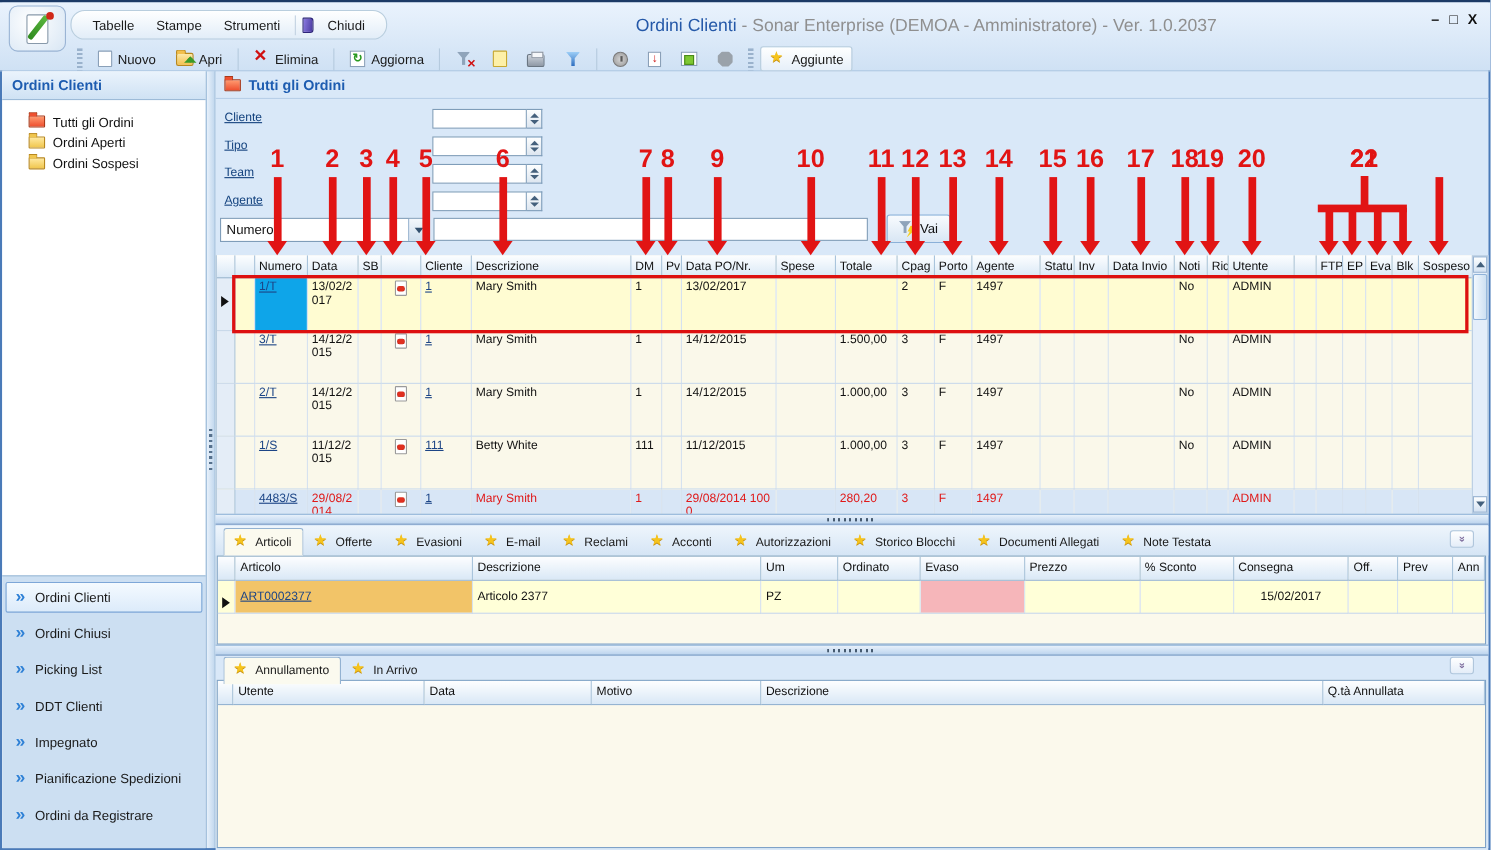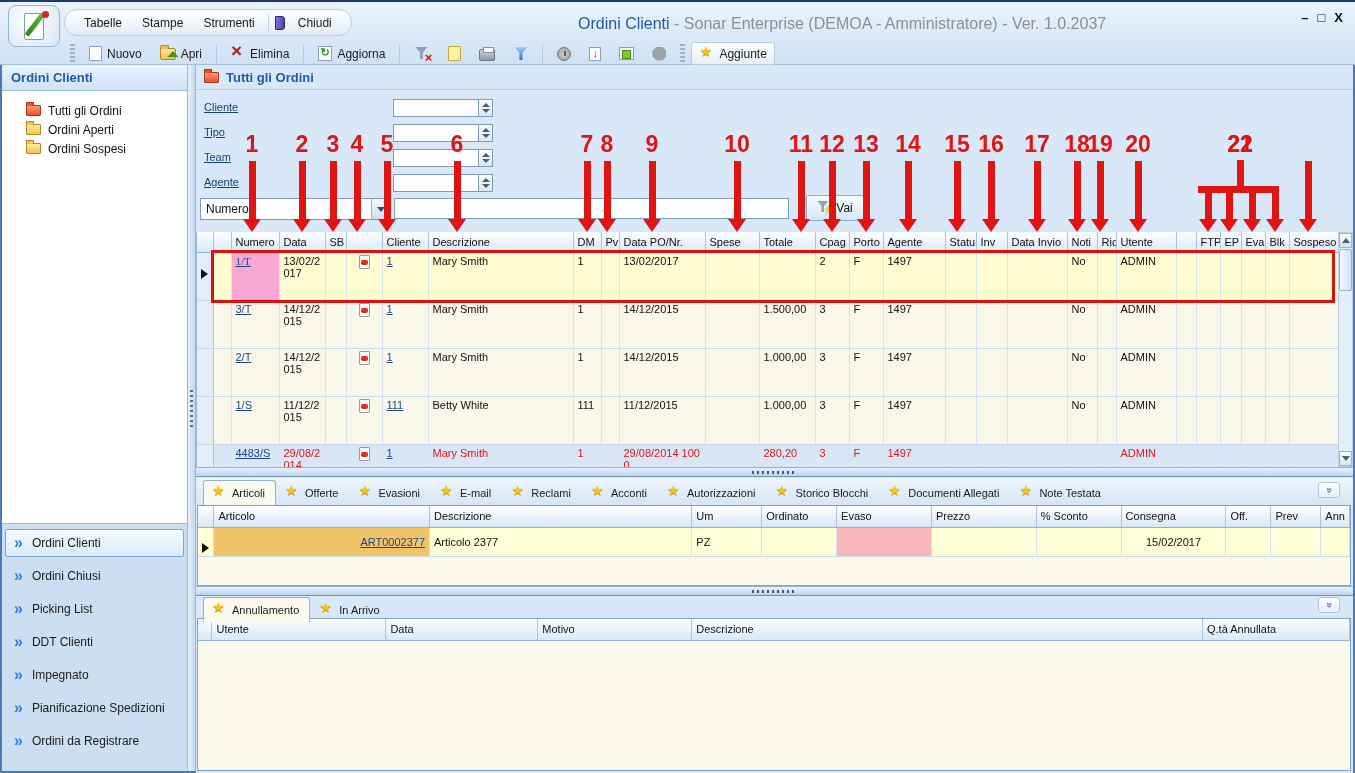--- a/index.html
+++ b/index.html
@@ -113,21 +113,21 @@
   table.grid{border-collapse:collapse;table-layout:fixed;width:1142px;font-size:11px;color:#111;}
   table.grid th{height:20px;background:linear-gradient(#fdfeff,#d9e8f6);border-right:1px solid #a9c4dc;border-bottom:1px solid #95b4d2;
                 font-weight:normal;text-align:left;padding:1px 4px;white-space:nowrap;overflow:hidden;}
   table.grid td{border-right:1px solid #d6e2ef;border-bottom:1px solid #c9d9ea;padding:2px 4px;vertical-align:top;overflow:hidden;}
   table.grid tr.datarow{height:48px;}
   table.grid td.selcol{background:#e4edf7;border-right:1px solid #a9c4dc;text-align:center;}
   .wrapcell{word-break:break-all;white-space:normal;}
   .ralign{}
   .calign{text-align:center;}
   tr.sel td{background:#fffcd2;}
-  tr.sel td.hcell{background:#f9a8d4;font-family:Liberation Serif, serif;}
+  tr.sel td.hcell{background:#0ea5e9;}
   tr.redrow td{background:#d8e6f6;color:#e01818;}
   tr.cream td{background:#faf8ea;}
   a.glink{color:#1c4586;text-decoration:underline;}
   .rowmark{display:inline-block;width:0;height:0;border-top:5px solid transparent;border-bottom:5px solid transparent;border-left:7px solid #111;margin-top:14px;}
   .selbox{position:absolute;left:15px;top:185px;width:1124px;height:53px;border:3px solid #dd1010;z-index:6;pointer-events:none;}
   .vscroll{position:absolute;left:1142px;top:167px;width:15px;height:235px;background:#e4eefa;border:1px solid #b8cde2;}
   .sbtn{position:absolute;left:0;width:13px;height:15px;background:linear-gradient(#feffff,#d4e2f2);border:1px solid #9ab4d2;display:grid;place-items:center;}
   .sbtn i{width:0;height:0;border-left:4px solid transparent;border-right:4px solid transparent;}
   .sbtn.up{top:0;} .sbtn.up i{border-bottom:5px solid #44607c;}
   .sbtn.dn{bottom:0;} .sbtn.dn i{border-top:5px solid #44607c;}
@@ -145,21 +145,21 @@
           background:linear-gradient(#ffffff,#e4edf8);display:grid;place-items:center;}
   .colbtn span{display:inline-block;transform:rotate(90deg);font-size:10px;font-weight:bold;color:#7f6f9f;line-height:8px;}
 
   
   .subbox{position:absolute;left:1px;border:1px solid #7ea2c8;background:#fbf9ec;}
   table.sub{border-collapse:collapse;table-layout:fixed;font-size:11px;color:#111;}
   table.sub th{height:21px;background:linear-gradient(#fdfeff,#d9e8f6);border-right:1px solid #a9c4dc;border-bottom:1px solid #95b4d2;
                font-weight:normal;text-align:left;padding:1px 4px;white-space:nowrap;overflow:hidden;}
   table.sub td{height:23px;border-right:1px solid #d6e2ef;border-bottom:1px solid #c9d9ea;padding:1px 4px;overflow:hidden;white-space:nowrap;}
   tr.artrow td{background:#ffffd8;}
-  tr.artrow td.hcell{background:#f2c468;text-align:right;}
+  tr.artrow td.hcell{background:#f2c468;}
   tr.artrow td.evaso{background:#f6b6ba;}
   td.selcol2{background:#e4edf7;border-right:1px solid #a9c4dc;text-align:center;}
 
   
   .annlayer{position:absolute;left:0;top:0;width:1355px;height:773px;z-index:30;pointer-events:none;}
   .annnum{position:absolute;width:44px;margin-left:-22px;text-align:center;top:131px;color:#e11414;font-size:23px;font-weight:bold;font-family:"Liberation Sans",sans-serif;}
   .astem{position:absolute;width:7px;margin-left:-3px;background:#e11414;}
   .ahead{position:absolute;margin-left:-9px;width:0;height:0;border-left:9px solid transparent;border-right:9px solid transparent;border-top:13px solid #e11414;}
   .abar{position:absolute;height:7px;background:#e11414;}
 </style>

